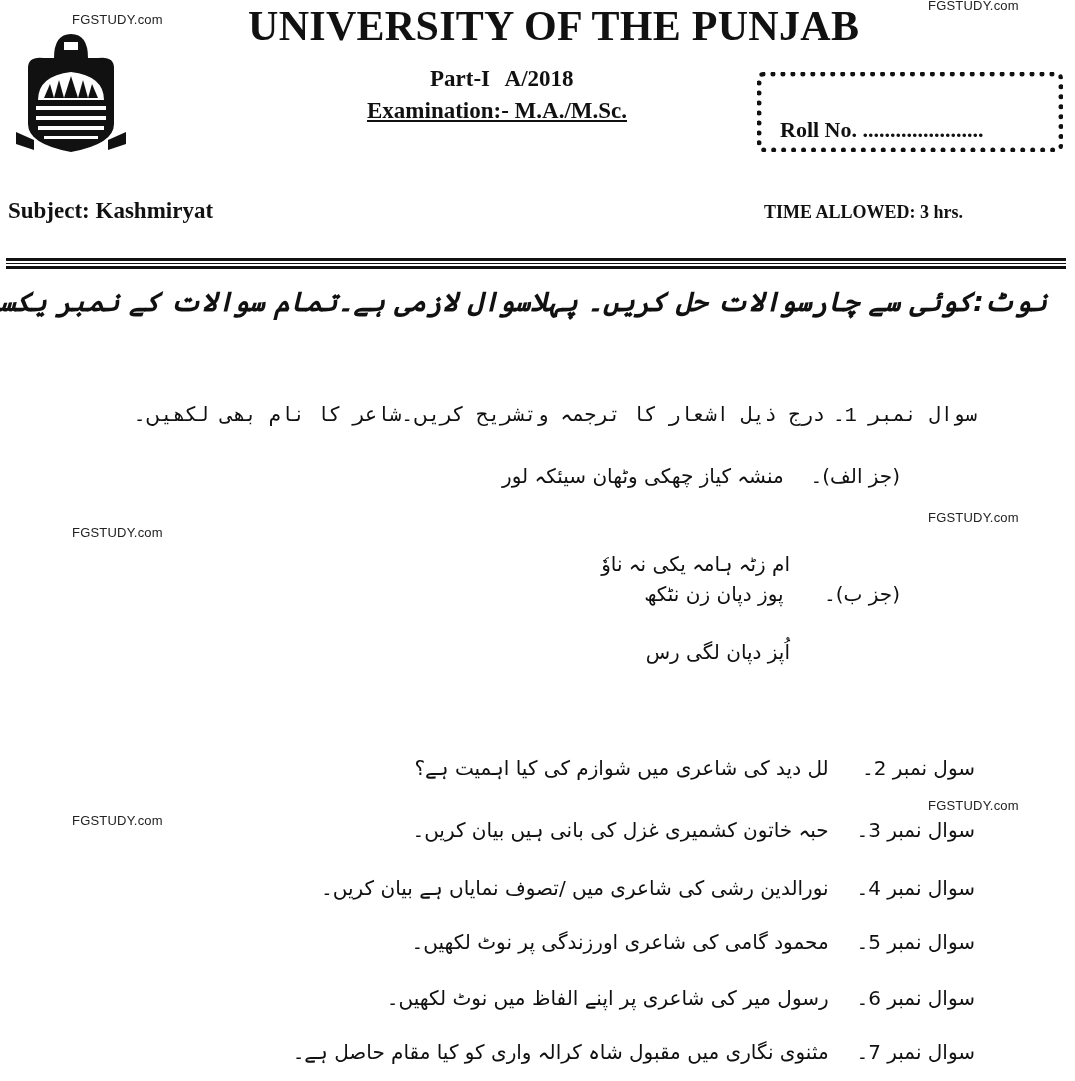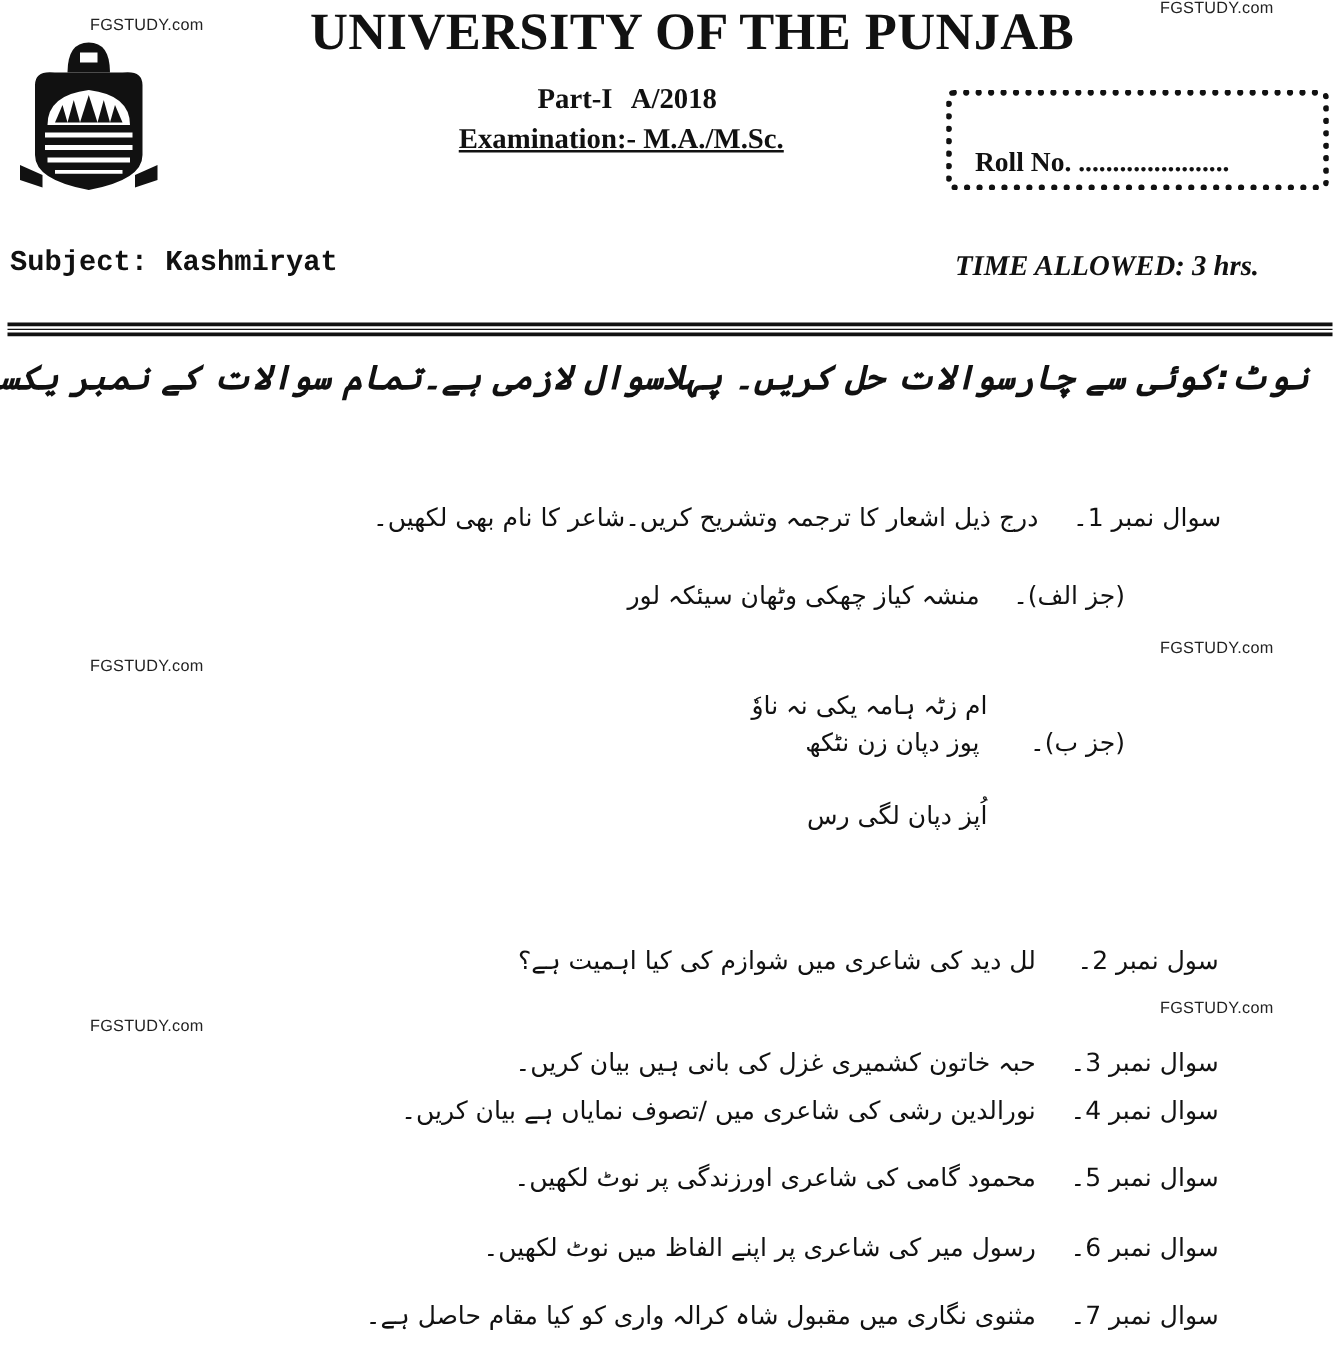--- a/index.html
+++ b/index.html
@@ -5,22 +5,22 @@
   html, body { margin:0; padding:0; background:#ffffff; }
   body { width:1075px; height:1081px; position:relative; overflow:hidden; color:#111; font-family:"Liberation Serif", serif; }
   .abs { position:absolute; }
   .wm { font-family:"Liberation Sans", sans-serif; font-size:13px; color:#222; letter-spacing:0.2px; }
   .title { left:248px; top:2px; font-size:42px; font-weight:bold; letter-spacing:0.3px; white-space:nowrap; }
   .part { left:430px; top:66px; font-size:23px; font-weight:bold; white-space:nowrap; word-spacing:10px; }
   .exam { left:367px; top:98px; font-size:23px; font-weight:bold; text-decoration:underline; white-space:nowrap; }
   .roll-box { left:757px; top:72px; width:306px; height:80px; border:5px dotted #111; border-radius:6px; box-sizing:border-box; }
   .roll-text { position:absolute; left:18px; top:40px; font-size:22px; font-weight:bold; white-space:nowrap; }
   .logo { left:14px; top:28px; width:114px; height:130px; }
-  .meta-l { left:8px; top:195px; font-size:23px; font-weight:bold; line-height:31px; white-space:nowrap;font-family:Liberation Mono, monospace; }
-  .meta-r { left:764px; top:197px; font-size:23px; font-weight:bold; line-height:31px; white-space:nowrap;font-style:italic; }
+  .meta-l { left:8px; top:195px; font-size:23px; font-weight:bold; line-height:31px; white-space:nowrap; }
+  .meta-r { left:764px; top:197px; font-size:18px; font-weight:bold; line-height:31px; white-space:nowrap; }
   .rule { left:6px; width:1060px; background:#111; }
   .urdu { direction:rtl; font-family:"DejaVu Sans", sans-serif; white-space:nowrap; color:#111; }
   .note { right:28px; top:286px; font-size:27px; font-weight:bold; font-style:italic; }
   .q { position:absolute; direction:rtl; font-family:"DejaVu Sans", sans-serif; white-space:nowrap; font-size:20px; }
   .q .num { display:inline-block; width:140px; }
   .sub { position:absolute; direction:rtl; font-family:"DejaVu Sans", sans-serif; white-space:nowrap; font-size:20px; }
   .sub .lbl { display:inline-block; width:110px;text-align:right; }
 </style>
 </head>
 <body>
@@ -71,40 +71,40 @@
 <div class="abs meta-r">
   <div>TIME ALLOWED: 3 hrs.</div>
 </div>
 
 <div class="abs rule" style="top:258px;height:3px;"></div>
 <div class="abs rule" style="top:263px;height:1px;"></div>
 <div class="abs rule" style="top:266px;height:3px;"></div>
 
 <div class="abs urdu note">نوٹ:کوئی سے چارسوالات حل کریں۔ پہلاسوال لازمی ہے۔تمام سوالات کے نمبر یکساں ہیں۔</div>
 
-<div class="q" style="right:98px;top:402px;">
+<div class="q" style="right:98px;top:402px;font-family:Liberation Mono, monospace;">
   <span class="num">سوال نمبر 1۔</span>
   <span>درج ذیل اشعار کا ترجمہ وتشریح کریں۔شاعر کا نام بھی لکھیں۔</span>
 </div>
 <div class="sub" style="right:175px;top:464px;">
   <span class="lbl">(جز الف)۔</span>
   <span>منشہ کیاز چھکی وٹھان سیئکہ لور</span>
 </div>
 <div class="sub" style="right:285px;top:520px;margin-top:32px;">ام زٹہ ہامہ یکی نہ ناوٗ</div>
 <div class="sub" style="right:175px;top:582px;">
   <span class="lbl">(جز ب)۔</span>
   <span>پوز دپان زن نٹکھ</span>
 </div>
 <div class="sub" style="right:285px;top:640px;">اُپز دپان لگی رس</div>
 
 <div class="q" style="right:100px;top:756px;">
   <span class="num">سول نمبر 2۔</span>
   <span>لل دید کی شاعری میں شوازم کی کیا اہمیت ہے؟</span>
 </div>
-<div class="q" style="right:100px;top:838px;">
+<div class="q" style="right:100px;top:818px;">
   <span class="num">سوال نمبر 3۔</span>
   <span>حبہ خاتون کشمیری غزل کی بانی ہیں بیان کریں۔</span>
 </div>
 <div class="q" style="right:100px;top:876px;">
   <span class="num">سوال نمبر 4۔</span>
   <span>نورالدین رشی کی شاعری میں /تصوف نمایاں ہے بیان کریں۔</span>
 </div>
 <div class="q" style="right:100px;top:930px;">
   <span class="num">سوال نمبر 5۔</span>
   <span>محمود گامی کی شاعری اورزندگی پر نوٹ لکھیں۔</span>

